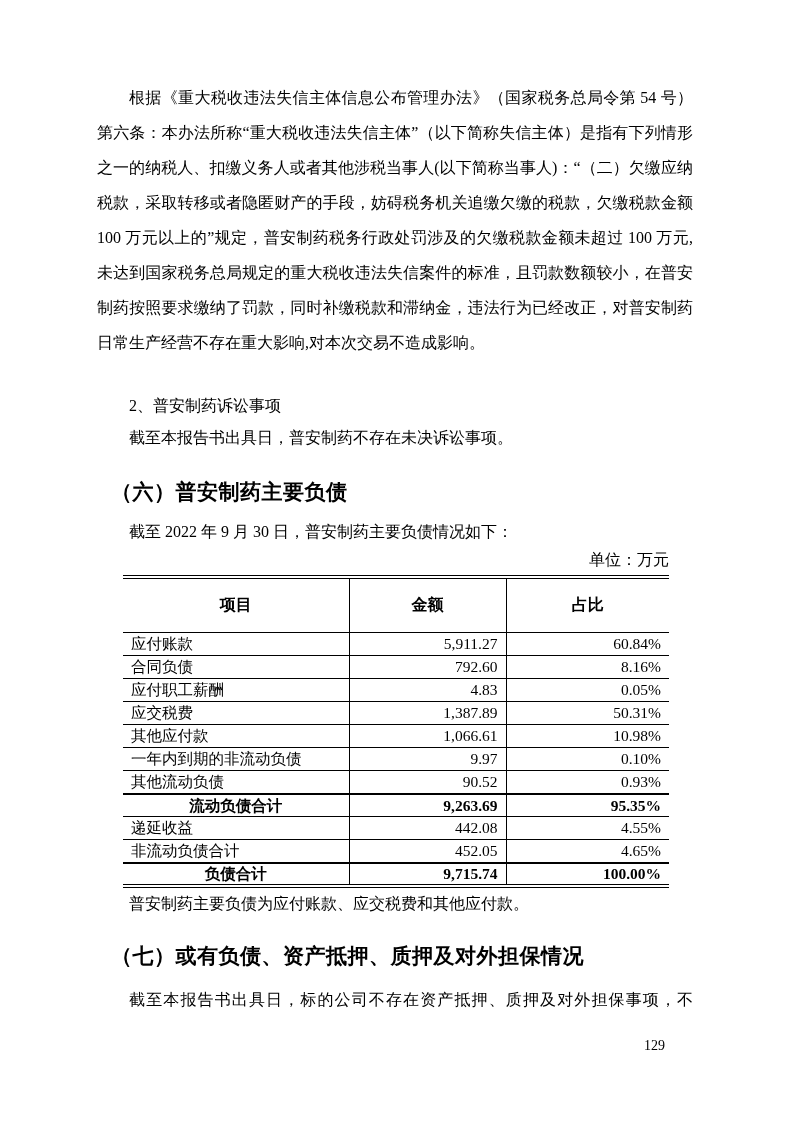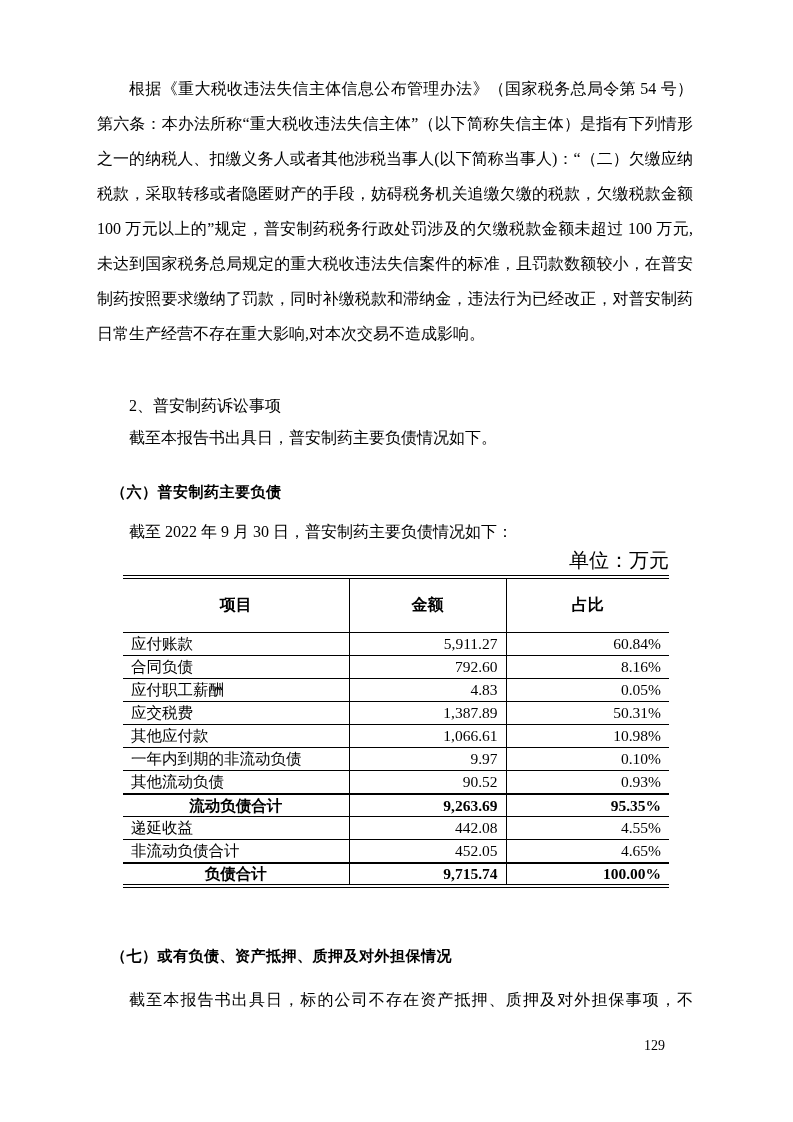--- a/index.html
+++ b/index.html
@@ -20,29 +20,29 @@
     color:#000;
   }
   .indent { text-indent:32px; }
   .single-line { white-space:nowrap; text-align:left; }
   .stretch-line { text-align:justify; text-align-last:justify; text-indent:32px; }
   .heading {
     position:absolute;
     left:111px; width:582px;
     font-family:"Liberation Sans","DejaVu Sans",sans-serif;
     font-weight:bold;
-    font-size:15px; line-height:30px;
+    font-size:21px; line-height:30px;
     letter-spacing:0.5px;
     color:#000;
   }
   .unit-label {
     position:absolute;
     left:123px; width:546px;
     text-align:right;
-    font-size:20px; line-height:24px;
+    font-size:16px; line-height:24px;
   }
   table.liab {
     position:absolute;
     left:123px; top:575px;
     width:546px;
     border-collapse:collapse;
     table-layout:fixed;
     border-top:4px double #000;
     border-bottom:4px double #000;
     font-size:15.5px;
@@ -75,25 +75,25 @@
     left:97px; top:1036px; width:568px;
     text-align:right;
     font-size:14px; line-height:20px;
   }
 </style>
 </head>
 <body>
 
 <div class="page">
 
-  <div class="body-text indent" style="top:71px;">根据《重大税收违法失信主体信息公布管理办法》（国家税务总局令第 54 号）第六条：本办法所称“重大税收违法失信主体”（以下简称失信主体）是指有下列情形之一的纳税人、扣缴义务人或者其他涉税当事人(以下简称当事人)：“（二）欠缴应纳税款，采取转移或者隐匿财产的手段，妨碍税务机关追缴欠缴的税款，欠缴税款金额 100 万元以上的”规定，普安制药税务行政处罚涉及的欠缴税款金额未超过 100 万元,未达到国家税务总局规定的重大税收违法失信案件的标准，且罚款数额较小，在普安制药按照要求缴纳了罚款，同时补缴税款和滞纳金，违法行为已经改正，对普安制药日常生产经营不存在重大影响,对本次交易不造成影响。</div>
+  <div class="body-text indent" style="top:80px;">根据《重大税收违法失信主体信息公布管理办法》（国家税务总局令第 54 号）第六条：本办法所称“重大税收违法失信主体”（以下简称失信主体）是指有下列情形之一的纳税人、扣缴义务人或者其他涉税当事人(以下简称当事人)：“（二）欠缴应纳税款，采取转移或者隐匿财产的手段，妨碍税务机关追缴欠缴的税款，欠缴税款金额 100 万元以上的”规定，普安制药税务行政处罚涉及的欠缴税款金额未超过 100 万元,未达到国家税务总局规定的重大税收违法失信案件的标准，且罚款数额较小，在普安制药按照要求缴纳了罚款，同时补缴税款和滞纳金，违法行为已经改正，对普安制药日常生产经营不存在重大影响,对本次交易不造成影响。</div>
 
   <div class="body-text indent single-line" style="top:388px;">2、普安制药诉讼事项</div>
 
-  <div class="body-text indent single-line" style="top:420px;">截至本报告书出具日，普安制药主要负债情况如下。</div>
+  <div class="body-text indent single-line" style="top:420px;">截至本报告书出具日，普安制药不存在未决诉讼事项。</div>
 
   <div class="heading" style="top:477px;">（六）普安制药主要负债</div>
 
   <div class="body-text indent single-line" style="top:514px;">截至 2022 年 9 月 30 日，普安制药主要负债情况如下：</div>
 
   <div class="unit-label" style="top:548px;">单位：万元</div>
 
   <table class="liab">
     <colgroup>
         <col class="c1">
@@ -159,20 +159,21 @@
           <td class="cell-ratio">4.65%</td>
         </tr>
         <tr class="total-row">
           <td class="cell-item">负债合计</td>
           <td class="cell-amount">9,715.74</td>
           <td class="cell-ratio">100.00%</td>
         </tr>
       </tbody>
   </table>
 
+  <div class="body-text indent single-line" style="top:886px;">普安制药主要负债为应付账款、应交税费和其他应付款。</div>
 
   <div class="heading" style="top:941px;">（七）或有负债、资产抵押、质押及对外担保情况</div>
 
   <div class="body-text stretch-line" style="top:982px;">截至本报告书出具日，标的公司不存在资产抵押、质押及对外担保事项，不</div>
 
   <div class="page-number">129</div>
 
 </div>
 
 </body></html>

